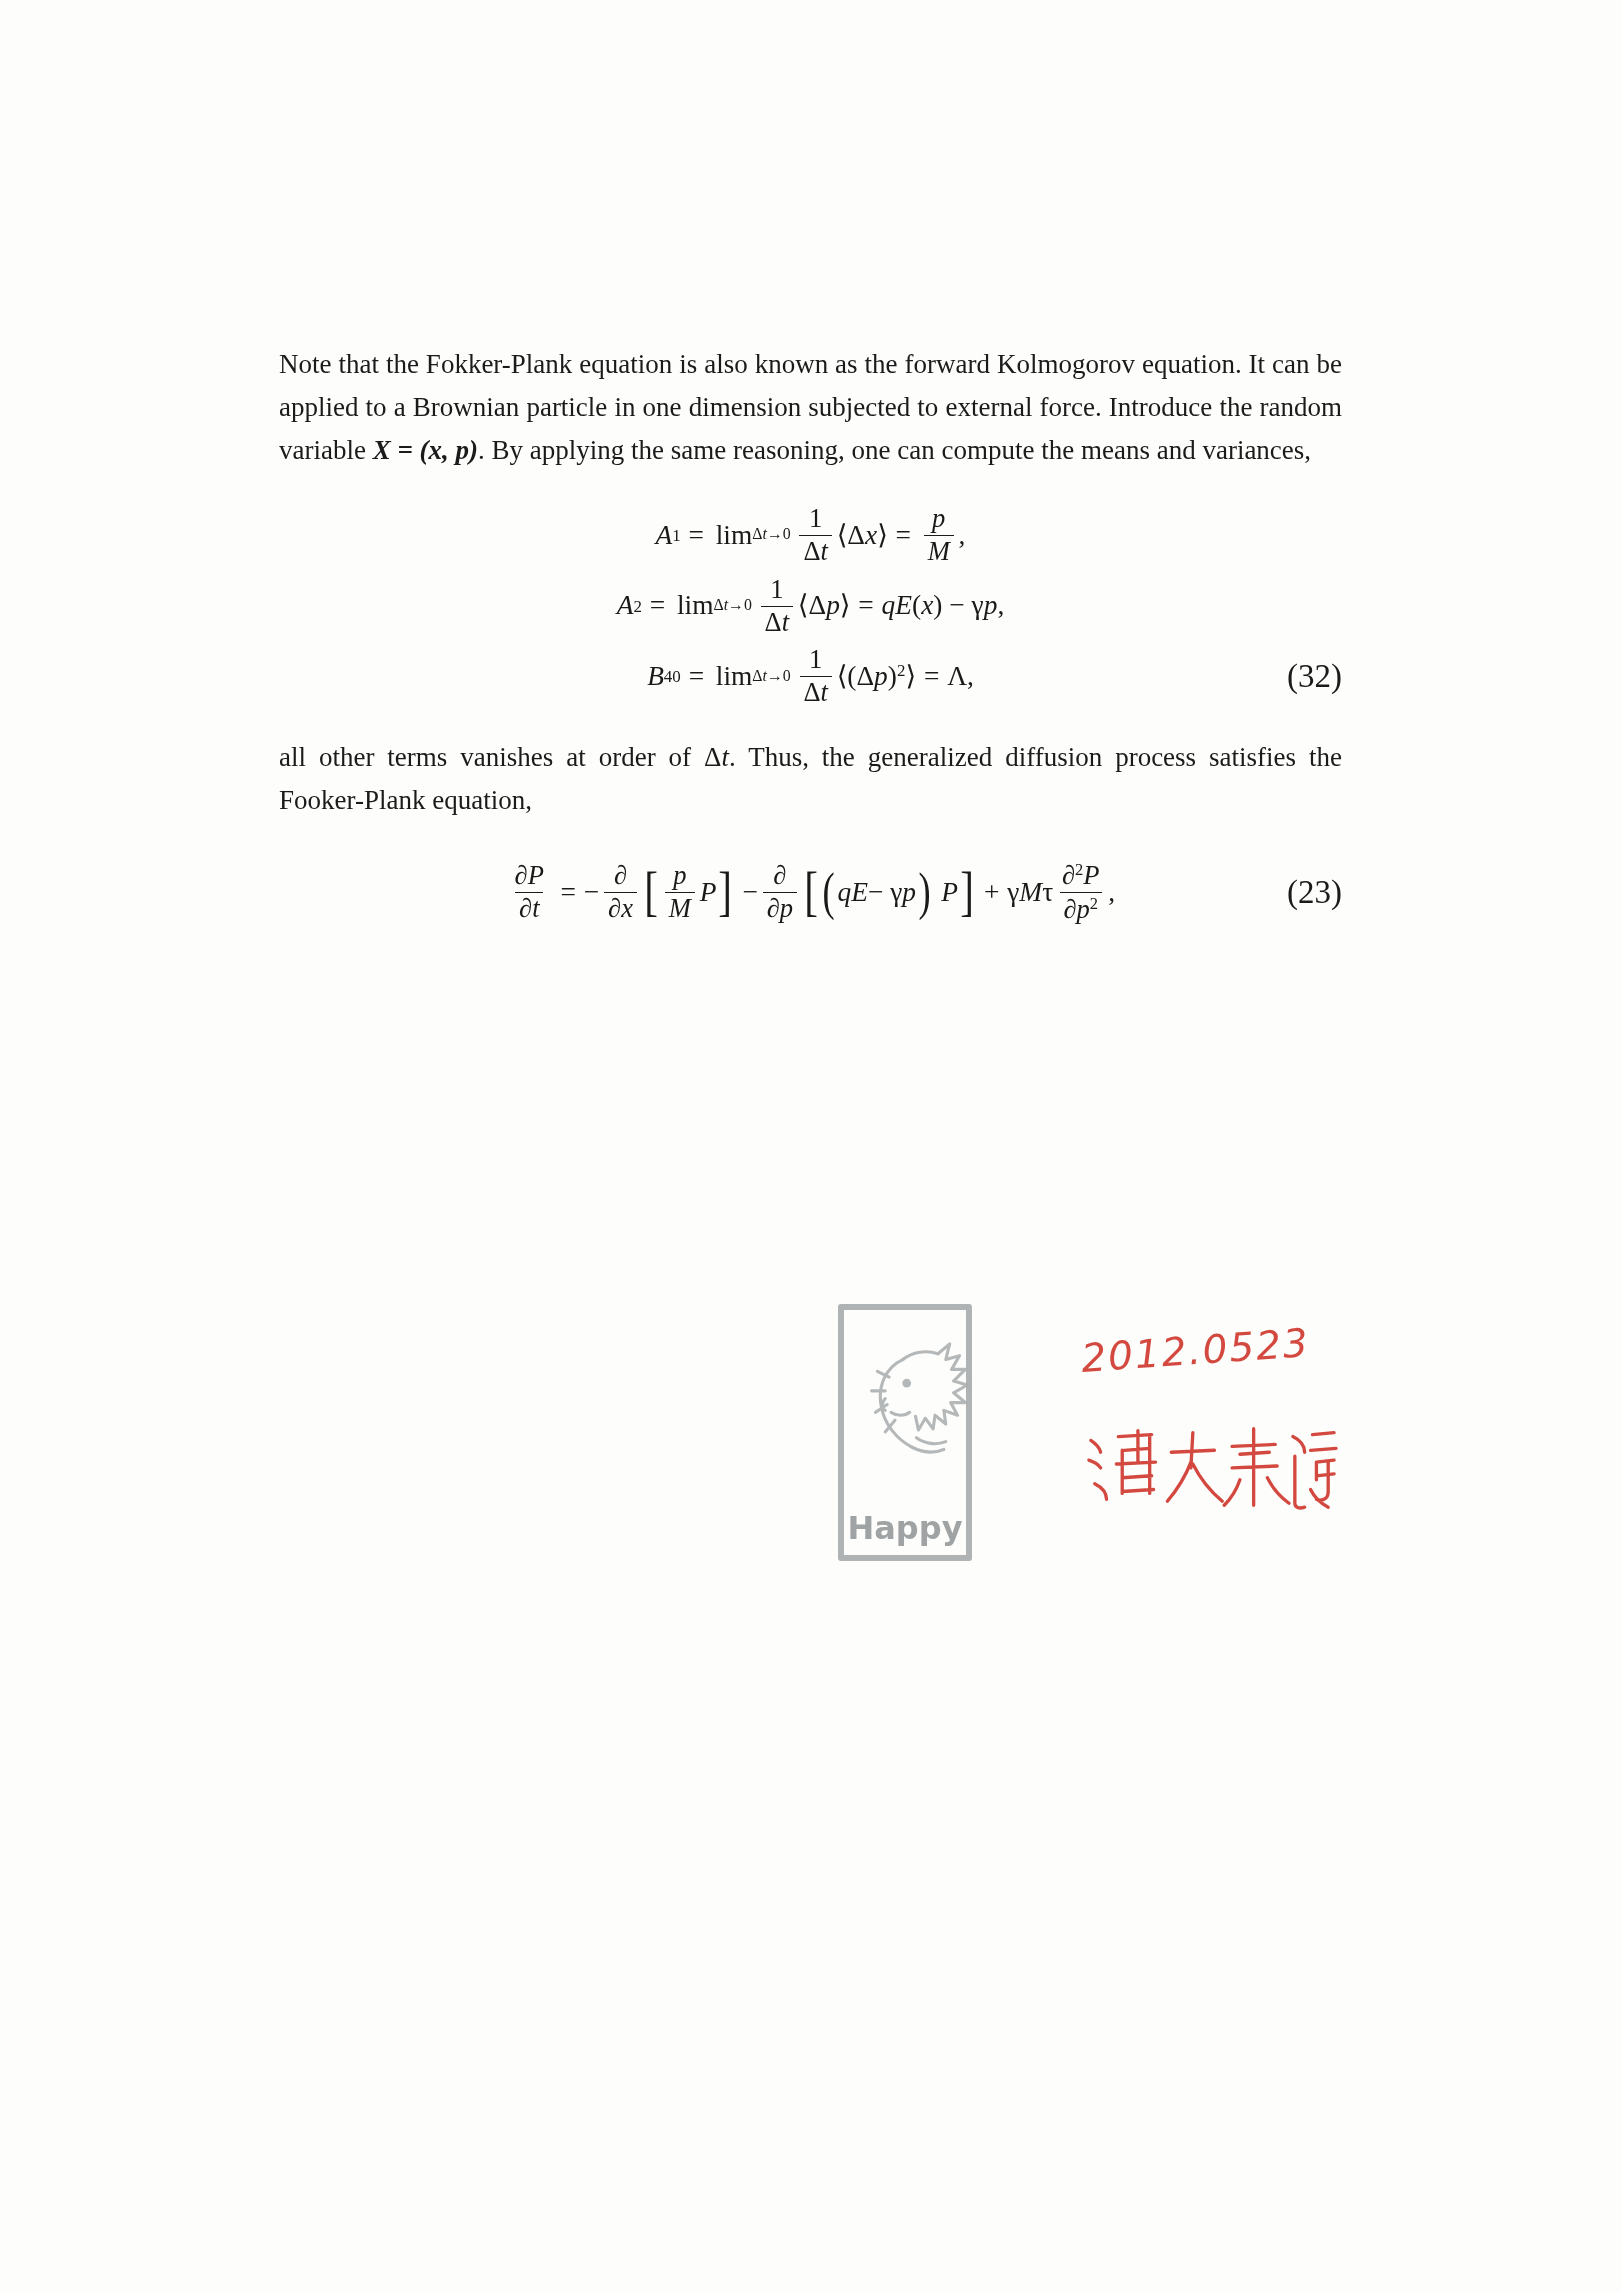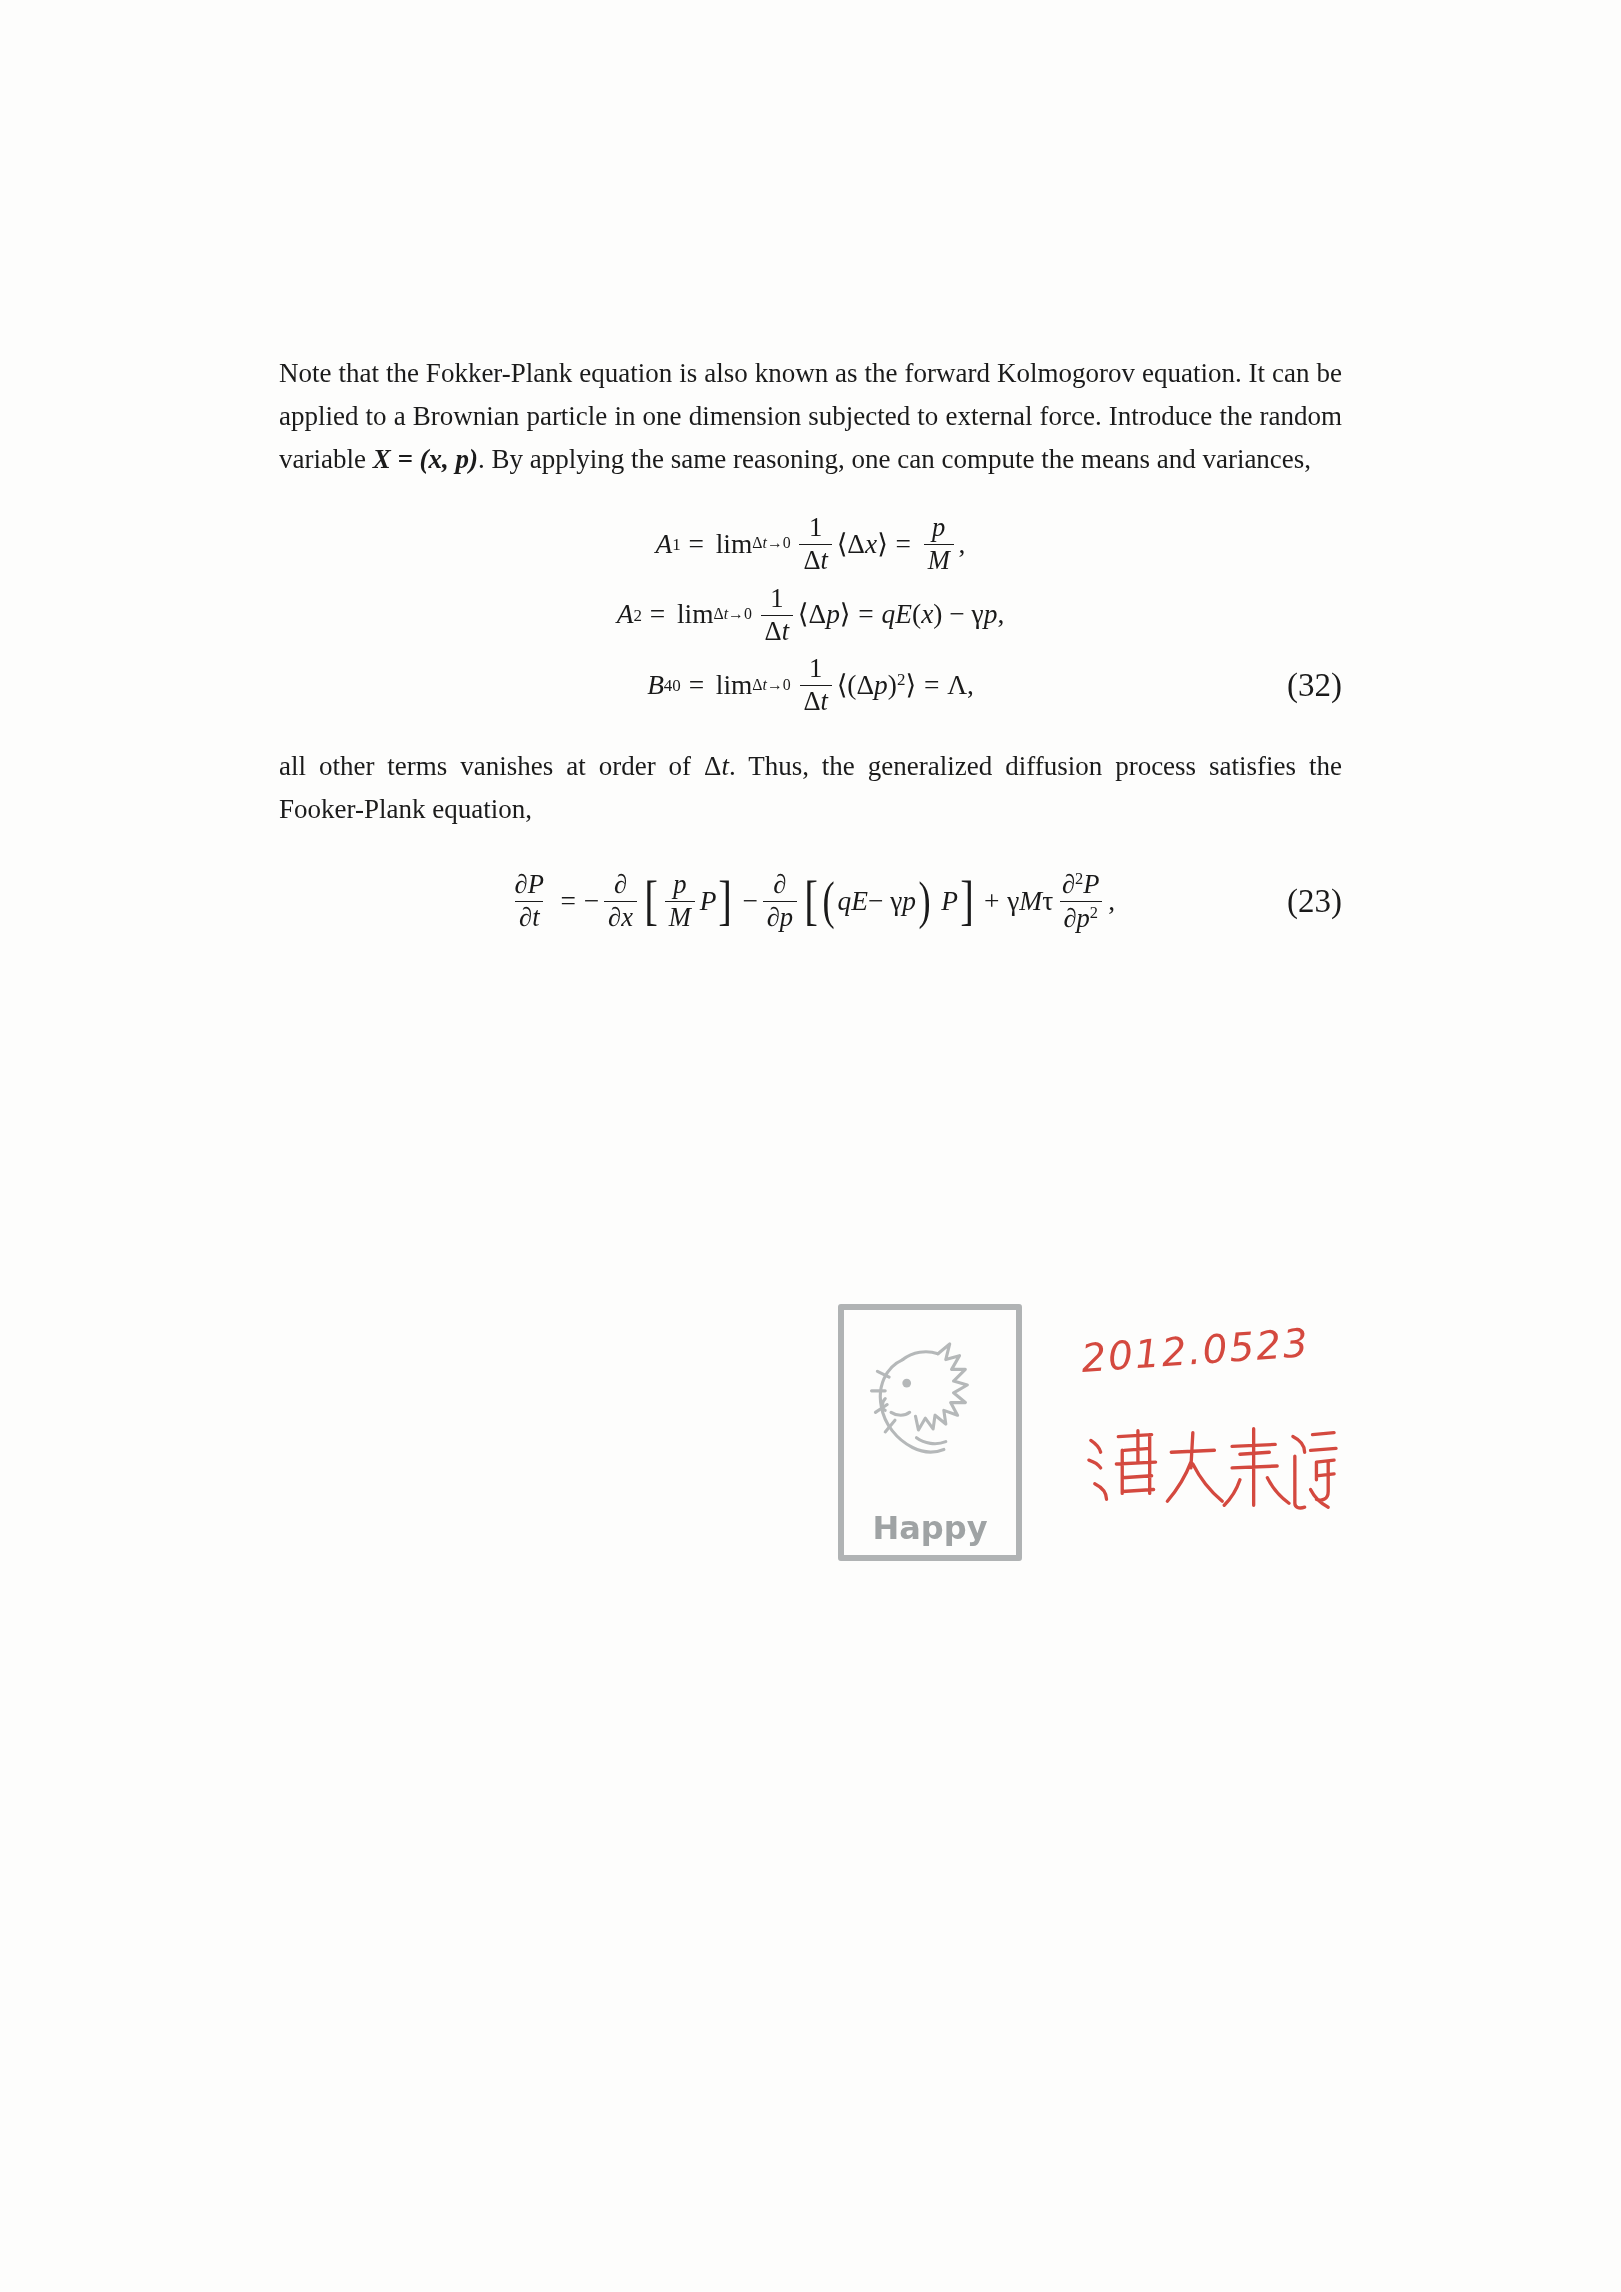--- a/index.html
+++ b/index.html
@@ -48,21 +48,21 @@
     color: #232323;
   }
   
   .content {
     position: absolute;
     left: 279px;
     top: 338px;
     width: 1063px;
   }
   p.para {
-    margin: 14px 0 0 0;
+    margin: 5px 0 0 0;
     font-size: 27px;
     line-height: 43px;
     text-align: justify;
     text-justify: inter-word;
     color: #1b1b1b;
   }
   .bvar { font-weight: bold; font-style: italic; }
   
   .eqblock {
     position: relative;
@@ -106,21 +106,21 @@
   .sup { font-size: 0.62em; vertical-align: 0.55em; }
   .brk { font-size: 2.0em; font-weight: 300; display: inline-block; transform: scaleX(0.75); }
   .pbrk { font-size: 1.9em; font-weight: 300; display: inline-block; transform: scaleX(0.7); }
   .spc { display: inline-block; width: 7.8px; }
   .eqsign { margin: 0 7.8px; }
   
   .stamp {
     position: absolute;
     left: 838px;
     top: 1304px;
-    width: 184px;
+    width: 134px;
     height: 257px;
   }
   .stamp-frame {
     position: absolute;
     left: 0; top: 0;
     width: 100%; height: 100%;
     border: 6.9px solid #a9adae;
     border-radius: 2.9px;
     box-sizing: border-box;
     opacity: 0.92;

